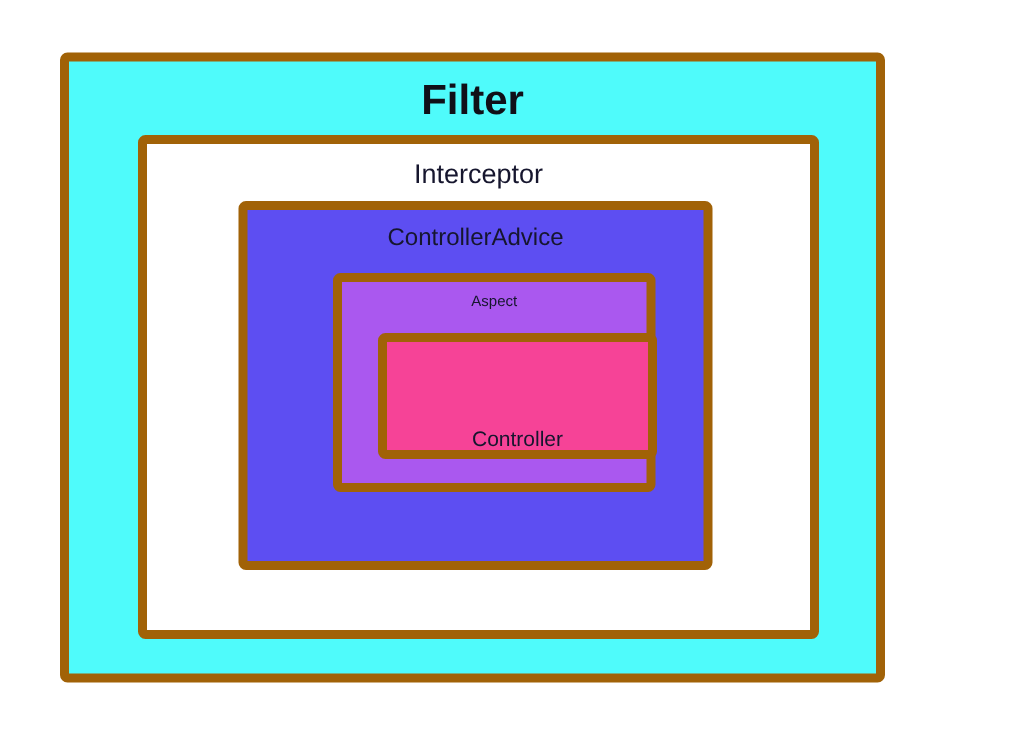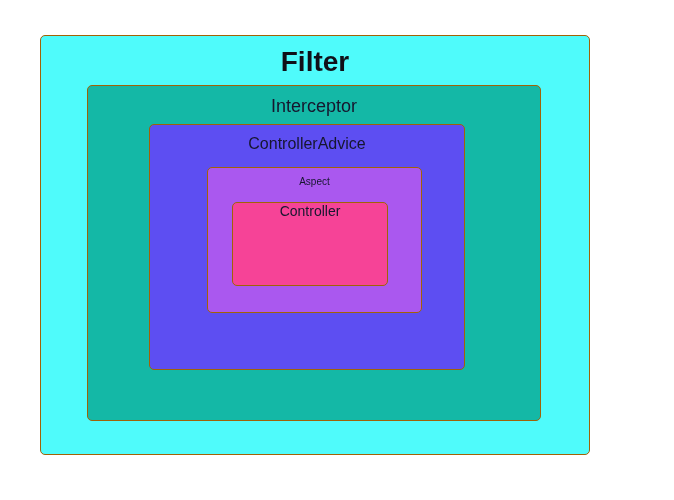--- a/index.html
+++ b/index.html
@@ -10,21 +10,21 @@
   }
   .canvas {
     position: relative;
     width: 674px;
     height: 500px;
     background: #ffffff;
     overflow: hidden;
   }
   .layer {
     position: absolute;
-    border: 1px solid #a16207;
+    border: 6px solid #a16207;
     border-radius: 5px;
     box-sizing: border-box;
   }
   .layer-label {
     position: absolute;
     left: 0;
     right: 0;
     text-align: center;
     color: #16162e;
     user-select: none;
@@ -36,39 +36,39 @@
   #interceptor-box { left: 46px; top: 49px; width: 454px; height: 336px; }
   #interceptor-label { top: 10px; font-size: 18px; font-weight: 500; }
   
   #controlleradvice-box { left: 61px; top: 38px; width: 316px; height: 246px; }
   #controlleradvice-label { top: 10px; font-size: 16px; font-weight: 400; }
   
   #aspect-box { left: 57px; top: 42px; width: 215px; height: 146px; }
   #aspect-label { top: 8px; font-size: 10px; font-weight: 500; }
   
   #controller-box {
-    left: 24px; top: 34px; width: 156px; height: 84px;
-    display: flex; align-items: flex-start; justify-content: center;
+    left: 24px; top: 34px; width: 186px; height: 84px;
+    display: flex; align-items: flex-end; justify-content: center;
   }
   #controller-label {
     position: static;
     font-size: 14px;
     font-weight: 500;
   }
 </style>
 </head>
 <body>
 
 <div class="canvas">
 
   <div class="layer" id="filter-box" style="background: rgb(79, 251, 251);">
 
     <div class="layer-label" id="filter-label">Filter</div>
 
-    <div class="layer" id="interceptor-box" style="background: #14b8a6;">
+    <div class="layer" id="interceptor-box" style="background: #ffffff;">
 
       <div class="layer-label" id="interceptor-label">Interceptor</div>
 
       <div class="layer" id="controlleradvice-box" style="background: rgb(93, 78, 242);">
 
         <div class="layer-label" id="controlleradvice-label">ControllerAdvice</div>
 
         <div class="layer" id="aspect-box" style="background: rgb(170, 88, 239);">
 
           <div class="layer-label" id="aspect-label">Aspect</div>

